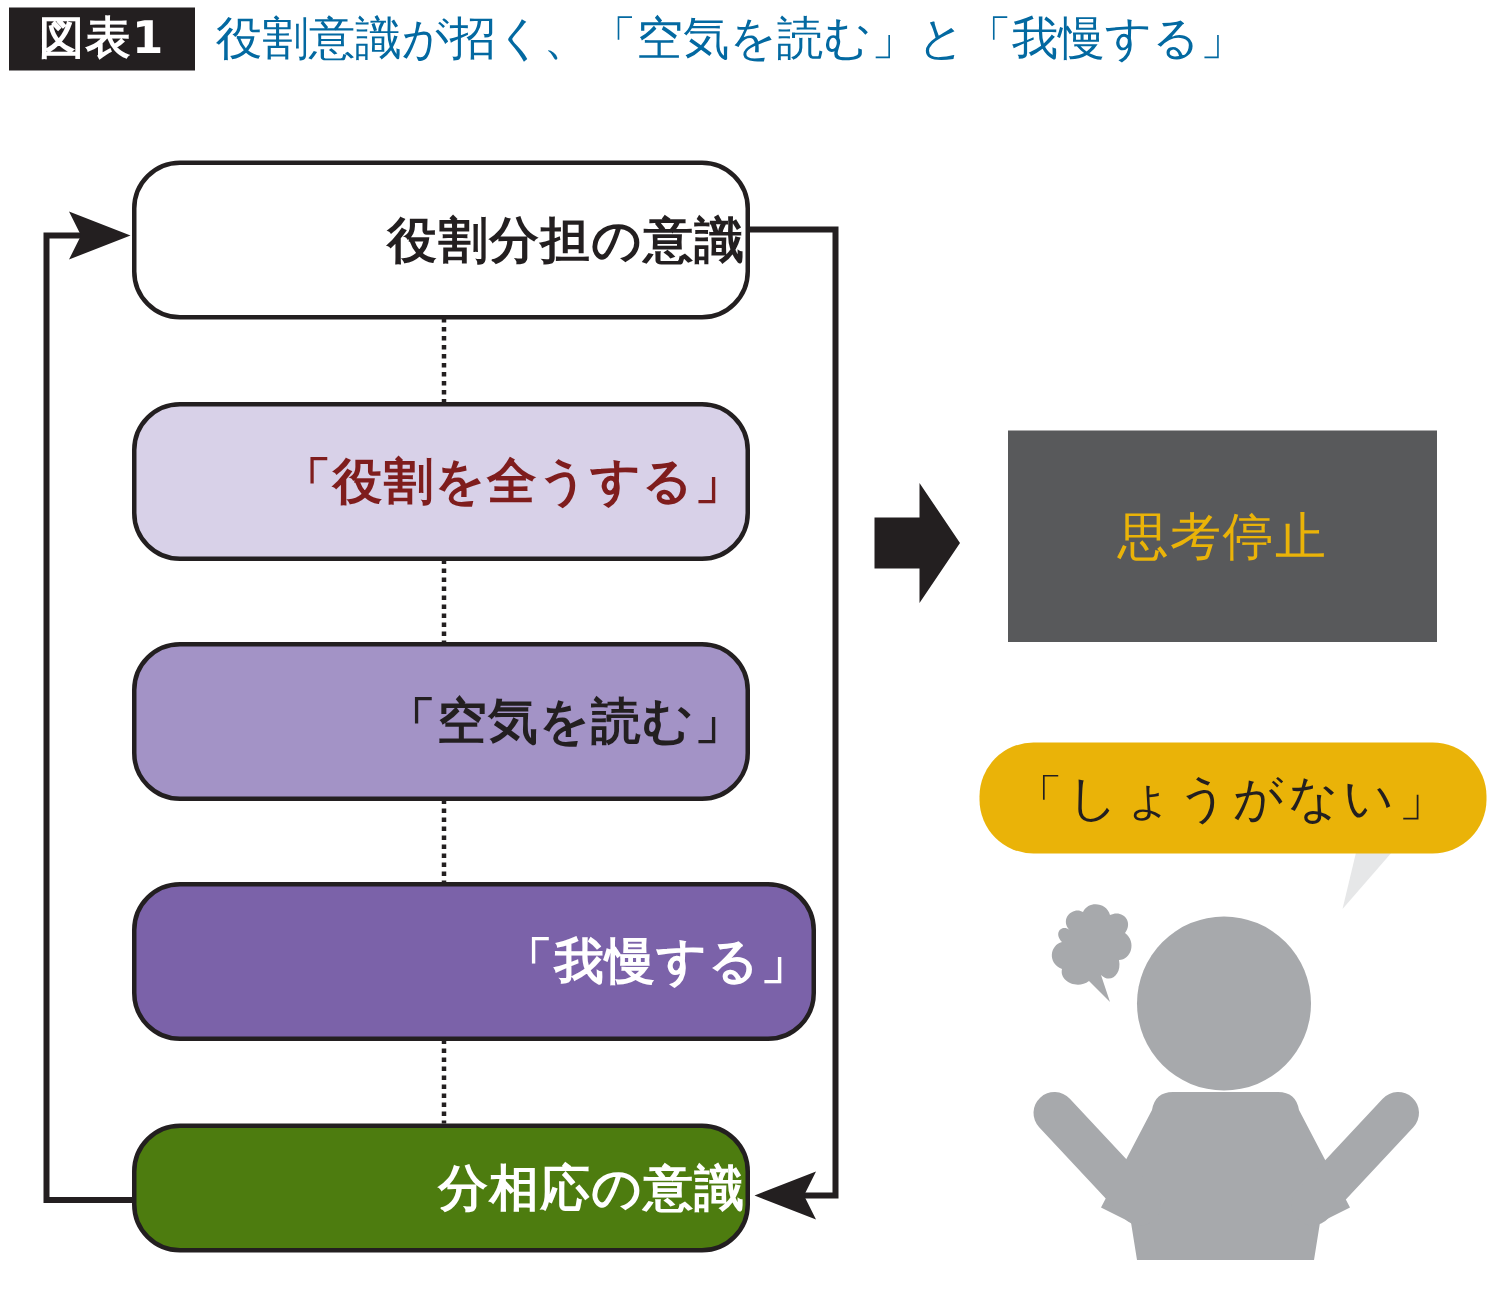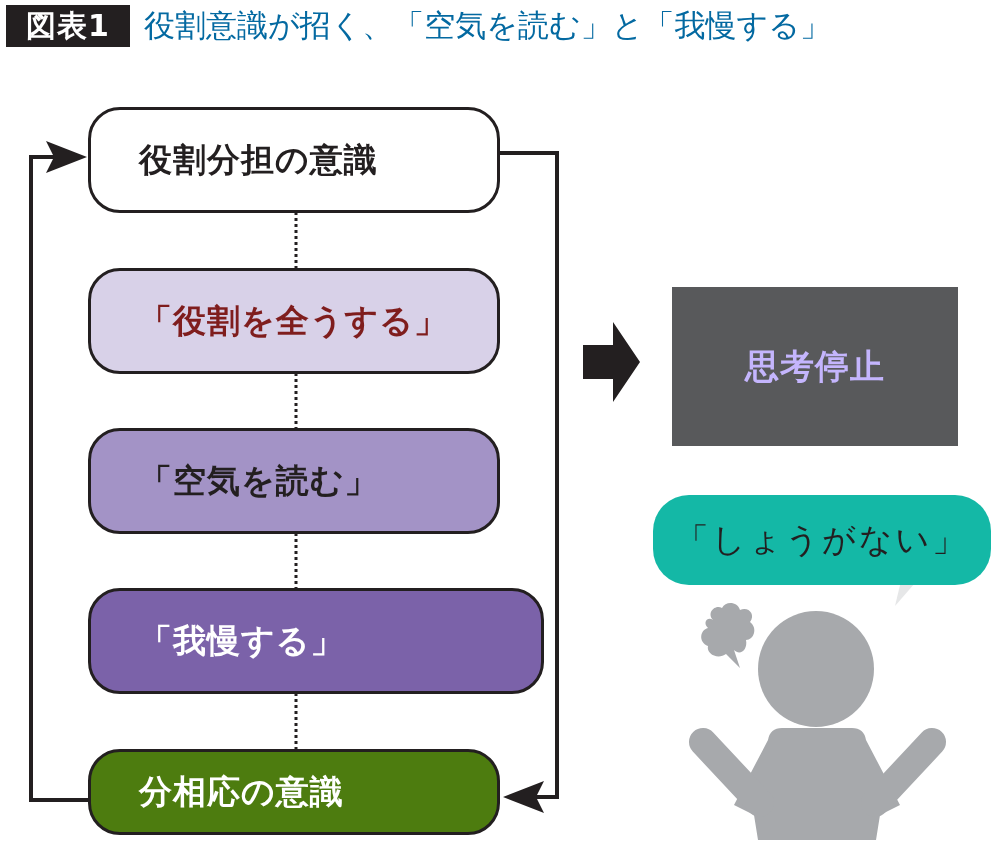--- a/index.html
+++ b/index.html
@@ -4,27 +4,27 @@
   <style>
     html, body { margin: 0; padding: 0; background: #ffffff; }
     body { width: 1000px; height: 861px; position: relative; overflow: hidden;
            font-family: "DejaVu Sans", "Liberation Sans", sans-serif; color: #231f20; }
     .title-row { position: absolute; left: 6px; top: 4px; height: 44px; display: flex; align-items: center; }
     .fig-badge { background: #231f20; color: #fff; font-weight: bold; font-size: 30px;
                  padding: 0 20px; height: 42px; line-height: 42px; letter-spacing: 1px; }
     .fig-title { font-size: 31px; margin-left: 14px; color: #0369a1; white-space: nowrap; }
     svg.lines { position: absolute; left: 0; top: 0; }
     .box { position: absolute; box-sizing: border-box; border: 3px solid #231f20;
-           border-radius: 32px; display: flex; align-items: center; justify-content: flex-start;
+           border-radius: 32px; display: flex; align-items: center; justify-content: flex-end;
            font-weight: bold; font-size: 33px; letter-spacing: 1px; white-space: nowrap; padding-left: 48px; }
-    .result-box { position: absolute; left: 672px; top: 287px; width: 286px; height: 159px;
-                  background: #58595b; color: #c4b5fd; display: flex; align-items: center;
-                  justify-content: center; font-weight: bold; font-size: 34px; letter-spacing: 1px; }
-    .bubble { position: absolute; left: 653px; top: 495px; width: 338px; height: 90px;
-              background: #14b8a6; border-radius: 36px; display: flex; align-items: center;
+    .result-box { position: absolute; left: 672px; top: 287px; width: 286px; height: 141px;
+                  background: #58595b; color: #eab308; display: flex; align-items: center;
+                  justify-content: center; font-weight: normal; font-size: 34px; letter-spacing: 1px; }
+    .bubble { position: absolute; left: 653px; top: 495px; width: 338px; height: 74px;
+              background: #eab308; border-radius: 36px; display: flex; align-items: center;
               justify-content: center; font-size: 33px; color: #231f20; letter-spacing: 3px; white-space: nowrap; }
   </style>
 </head>
 <body>
 
 <div class="title-row">
   <div class="fig-badge">図表1</div>
   <div class="fig-title">役割意識が招く、「空気を読む」と「我慢する」</div>
 </div>
 

